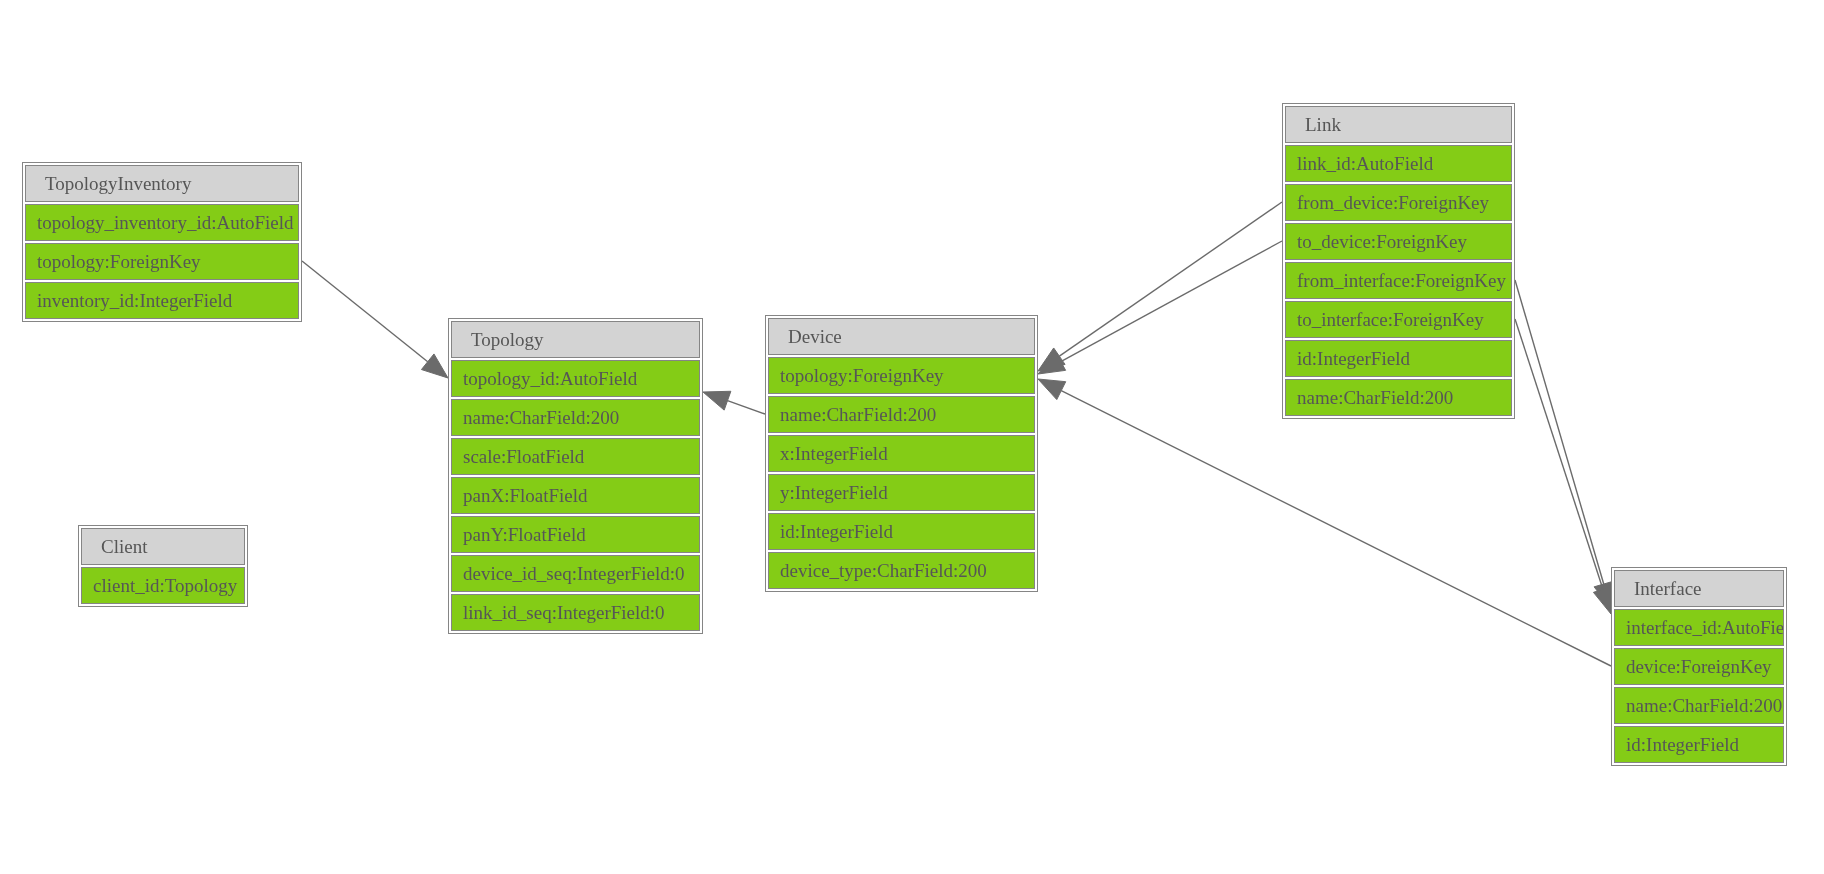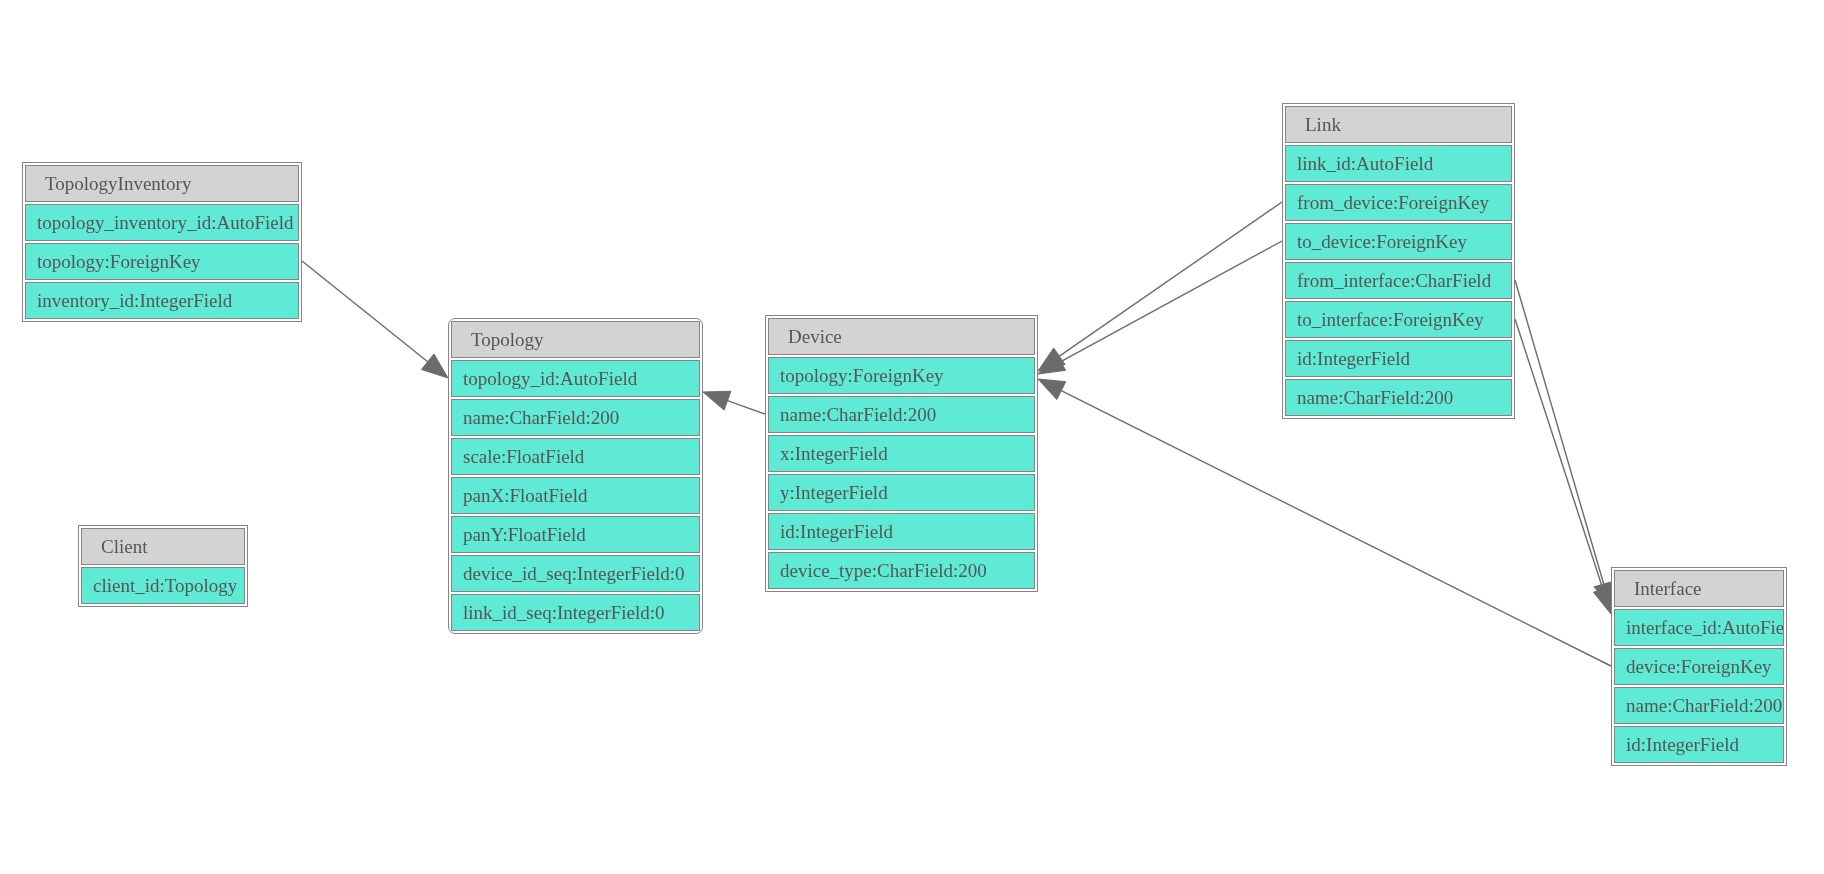--- a/index.html
+++ b/index.html
@@ -33,21 +33,21 @@
   .entity-header, .entity-field {
     box-sizing: border-box;
     border: 1px solid #858585;
     height: 37px;
     line-height: 35px;
     padding-left: 11px;
     font-size: 19px;
     color: #565656;
     white-space: nowrap;
     overflow: hidden;
-    background: #5eead4;
+    background: #84cc16;
   }
   .entity-header {
     background: #d3d3d3;
     padding-left: 19px;
   }
   .entity-field {
     margin-top: 2px;
   }
 </style>
 </head>
@@ -70,21 +70,21 @@
       <line x1="1515" y1="319" x2="1602.9542873551882" y2="589.276195518547" stroke="#6b6b6b" stroke-width="1.4"></line>
       <polygon points="1611,614 1593.4451317853986,592.3707003819361 1612.4634429249777,586.1816906551578" fill="#6b6b6b" stroke="#6b6b6b"></polygon>
     </svg>
 
 <div class="entity" style="left: 22px; top: 162px; width: 280px;">
       <div class="entity-header">TopologyInventory</div>
       <div class="entity-field">topology_inventory_id:AutoField</div>
       <div class="entity-field">topology:ForeignKey</div>
       <div class="entity-field">inventory_id:IntegerField</div>
     </div>
-    <div class="entity" style="left: 448px; top: 318px; width: 255px; border-radius: 7px;">
+    <div class="entity" style="left: 448px; top: 318px; width: 255px;">
       <div class="entity-header">Topology</div>
       <div class="entity-field">topology_id:AutoField</div>
       <div class="entity-field">name:CharField:200</div>
       <div class="entity-field">scale:FloatField</div>
       <div class="entity-field">panX:FloatField</div>
       <div class="entity-field">panY:FloatField</div>
       <div class="entity-field">device_id_seq:IntegerField:0</div>
       <div class="entity-field">link_id_seq:IntegerField:0</div>
     </div>
     <div class="entity" style="left: 78px; top: 525px; width: 170px;">
@@ -98,21 +98,21 @@
       <div class="entity-field">x:IntegerField</div>
       <div class="entity-field">y:IntegerField</div>
       <div class="entity-field">id:IntegerField</div>
       <div class="entity-field">device_type:CharField:200</div>
     </div>
     <div class="entity" style="left: 1282px; top: 103px; width: 233px;">
       <div class="entity-header">Link</div>
       <div class="entity-field">link_id:AutoField</div>
       <div class="entity-field">from_device:ForeignKey</div>
       <div class="entity-field">to_device:ForeignKey</div>
-      <div class="entity-field">from_interface:CharField</div>
+      <div class="entity-field">from_interface:ForeignKey</div>
       <div class="entity-field">to_interface:ForeignKey</div>
       <div class="entity-field">id:IntegerField</div>
       <div class="entity-field">name:CharField:200</div>
     </div>
     <div class="entity" style="left: 1611px; top: 567px; width: 176px;">
       <div class="entity-header">Interface</div>
       <div class="entity-field">interface_id:AutoField</div>
       <div class="entity-field">device:ForeignKey</div>
       <div class="entity-field">name:CharField:200</div>
       <div class="entity-field">id:IntegerField</div>

